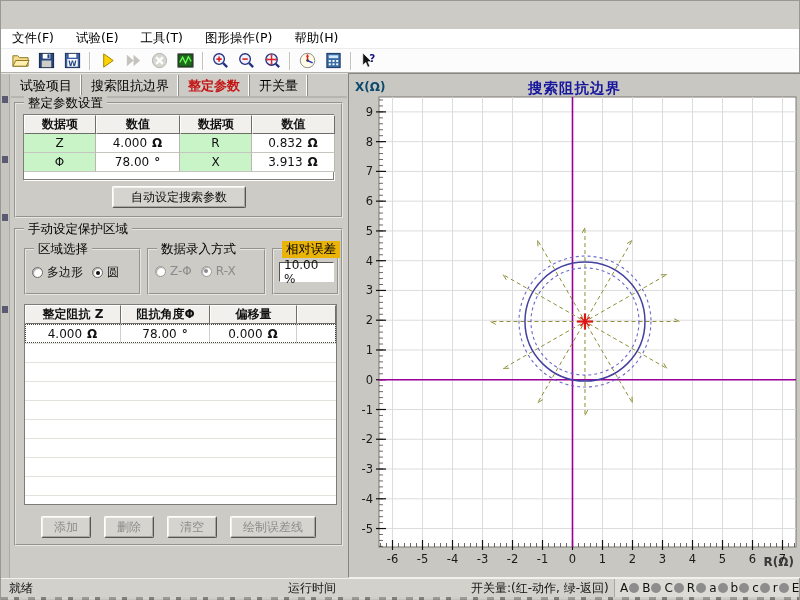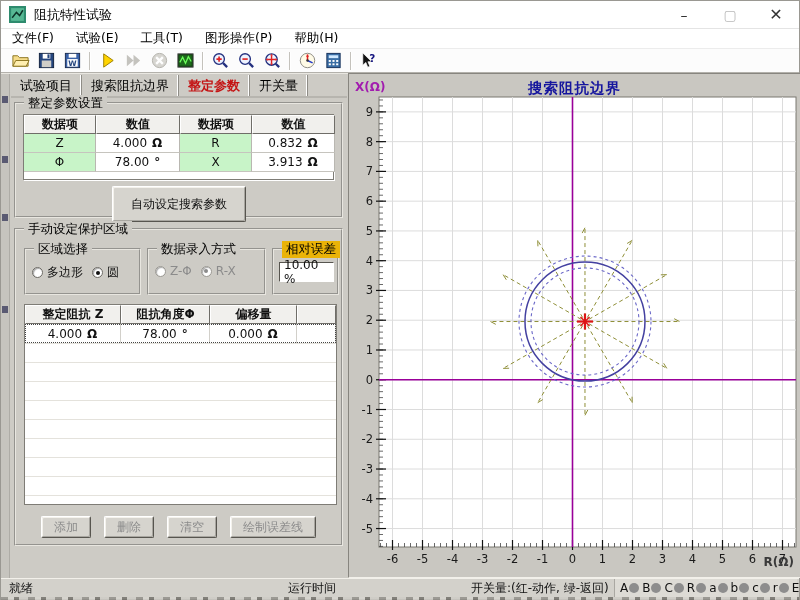--- a/index.html
+++ b/index.html
@@ -47,21 +47,21 @@
   
   #param-table { position:absolute; left:7px; top:10px; width:311px; border:1px solid #7e7c76; background:#fff; box-shadow:1px 1px 0 #fff; }
   .pt-row { display:grid; grid-template-columns:72px 84px 72px 83px; }
   .pt-cell { height:19px; display:flex; align-items:center; justify-content:center; font-size:12px; border-right:1px solid #b9b7b1; border-bottom:1px solid #c6c4be; overflow:hidden; }
   .pt-head { background:#f1f0ed; font-weight:bold; border:1px solid; border-color:#ffffff #6f6d68 #6f6d68 #ffffff; }
   .pt-item { background:#c8f4c8; }
   .pt-val  { background:#ffffff; }
   .unit { font-weight:bold; margin-left:5px; }
   .pt-filler { height:7px; background:#fff; }
 
-  #auto-btn { position:absolute; left:96px; top:82px; width:134px; height:36px; background:#d6d4ce; border:1px solid; border-color:#ffffff #57554f #57554f #ffffff; box-shadow:inset -1px -1px 0 #a8a6a0, inset 1px 1px 0 #f4f2ec; font-size:12px; display:flex; align-items:center; justify-content:center; border-radius:2px; }
+  #auto-btn { position:absolute; left:96px; top:82px; width:134px; height:22px; background:#d6d4ce; border:1px solid; border-color:#ffffff #57554f #57554f #ffffff; box-shadow:inset -1px -1px 0 #a8a6a0, inset 1px 1px 0 #f4f2ec; font-size:12px; display:flex; align-items:center; justify-content:center; border-radius:2px; }
 
   
   .minibox { position:absolute; top:18px; height:47px; border:2px groove #e8e6e0; }
   #mini-area  { left:8px;  width:117px; }
   #mini-entry { left:131px; width:119px; }
   #mini-error { left:256px; width:67px; }
   .radio-row { position:absolute; left:6px; top:14px; display:flex; align-items:center; gap:4px; }
   .radio { width:11px; height:11px; border-radius:50%; background:#fff; border:1px solid #6c6a64; box-shadow:inset 1px 1px 1px #aaa; position:relative; flex:0 0 auto; }
   .radio.checked::after { content:""; position:absolute; left:2.5px; top:2.5px; width:4px; height:4px; border-radius:50%; background:#111; }
   .radio.disabled { border-color:#9a9892; }
@@ -79,21 +79,21 @@
   .zt-body-lines { position:absolute; left:0; right:0; top:20px; bottom:0; background:
       repeating-linear-gradient(to bottom, transparent 0 18px, #e4e2dc 18px 19px); pointer-events:none; }
 
   
   #zone-btns { position:absolute; left:0; top:286px; width:100%; display:flex; justify-content:center; gap:13px; }
   .z-btn { height:22px; padding:0 12px; background:#d6d4ce; border:1px solid; border-color:#ffffff #57554f #57554f #ffffff; box-shadow:inset -1px -1px 0 #a8a6a0, inset 1px 1px 0 #f4f2ec; color:#8b8b8b; font-size:12px; display:flex; align-items:center; border-radius:2px; }
 
   
   #chart-panel { position:absolute; left:347px; top:72px; width:453px; height:505px; background:#c9c7c1; border:1px solid; border-color:#87857f #f2f0ea #f2f0ea #87857f; }
   #chart-title { position:absolute; left:0; top:5px; width:100%; text-align:center; font-size:14.5px; font-weight:bold; color:#15159e; letter-spacing:1px; }
-  #ylab { position:absolute; left:6px; top:6px; font-size:12px; font-weight:bold; color:#a21caf; }
+  #ylab { position:absolute; left:6px; top:6px; font-size:12px; font-weight:bold; color:#0c4a6e; }
   #xlab { position:absolute; right:6px; bottom:8px; font-size:12px; font-weight:bold; color:#3a3a3a; }
   #plot-svg { position:absolute; left:0; top:0; }
 
   
   #statusbar { position:absolute; left:0; top:577px; width:100%; height:19px; background:#d3d1cb; border-top:1px solid #f2f0ea; font-size:12px; }
   .sb-cell { position:absolute; top:0; height:100%; display:flex; align-items:center; }
   #sb-ready { left:8px; }
   #sb-rt-label { left:287px; }
   #sb-rt-box { left:347px; width:80px; background:#fff; border:1px solid; border-color:#8a8882 #fff #fff #8a8882; padding-left:14px;margin-top:28px; }
   #sb-switch { left:470px; }
@@ -103,33 +103,20 @@
   .led-dot { width:10px; height:10px; border-radius:50%; }
 
   #bottom-blur { position:absolute; left:0; top:596px; width:100%; height:4px;
       background:repeating-linear-gradient(90deg,#8f8d87 0 7px,#d8d6d0 7px 13px,#6f6d67 13px 18px,#cfcdc7 18px 27px); opacity:.8; }
 </style>
 </head>
 <body>
 
 <div id="window">
 
-  <div id="titlebar">
-    <svg id="app-icon" viewBox="0 0 16 16">
-      <rect x="0" y="0" width="16" height="16" fill="#2e8b6e"></rect>
-      <rect x="2" y="2" width="12" height="12" fill="#57b894"></rect>
-      <path d="M3 11 L7 6 L10 9 L13 4" stroke="#0c3327" stroke-width="1.4" fill="none"></path>
-    </svg>
-    <span id="title-text">阻抗特性试验</span>
-    <div class="win-btns">
-      <div class="win-btn">–</div>
-      <div class="win-btn dim">▢</div>
-      <div class="win-btn close">✕</div>
-    </div>
-  </div>
 
   <div id="menubar">
       <span class="menu-item">文件(F)</span>
       <span class="menu-item">试验(E)</span>
       <span class="menu-item">工具(T)</span>
       <span class="menu-item">图形操作(P)</span>
       <span class="menu-item">帮助(H)</span>
     </div>
 
   <div id="toolbar">

